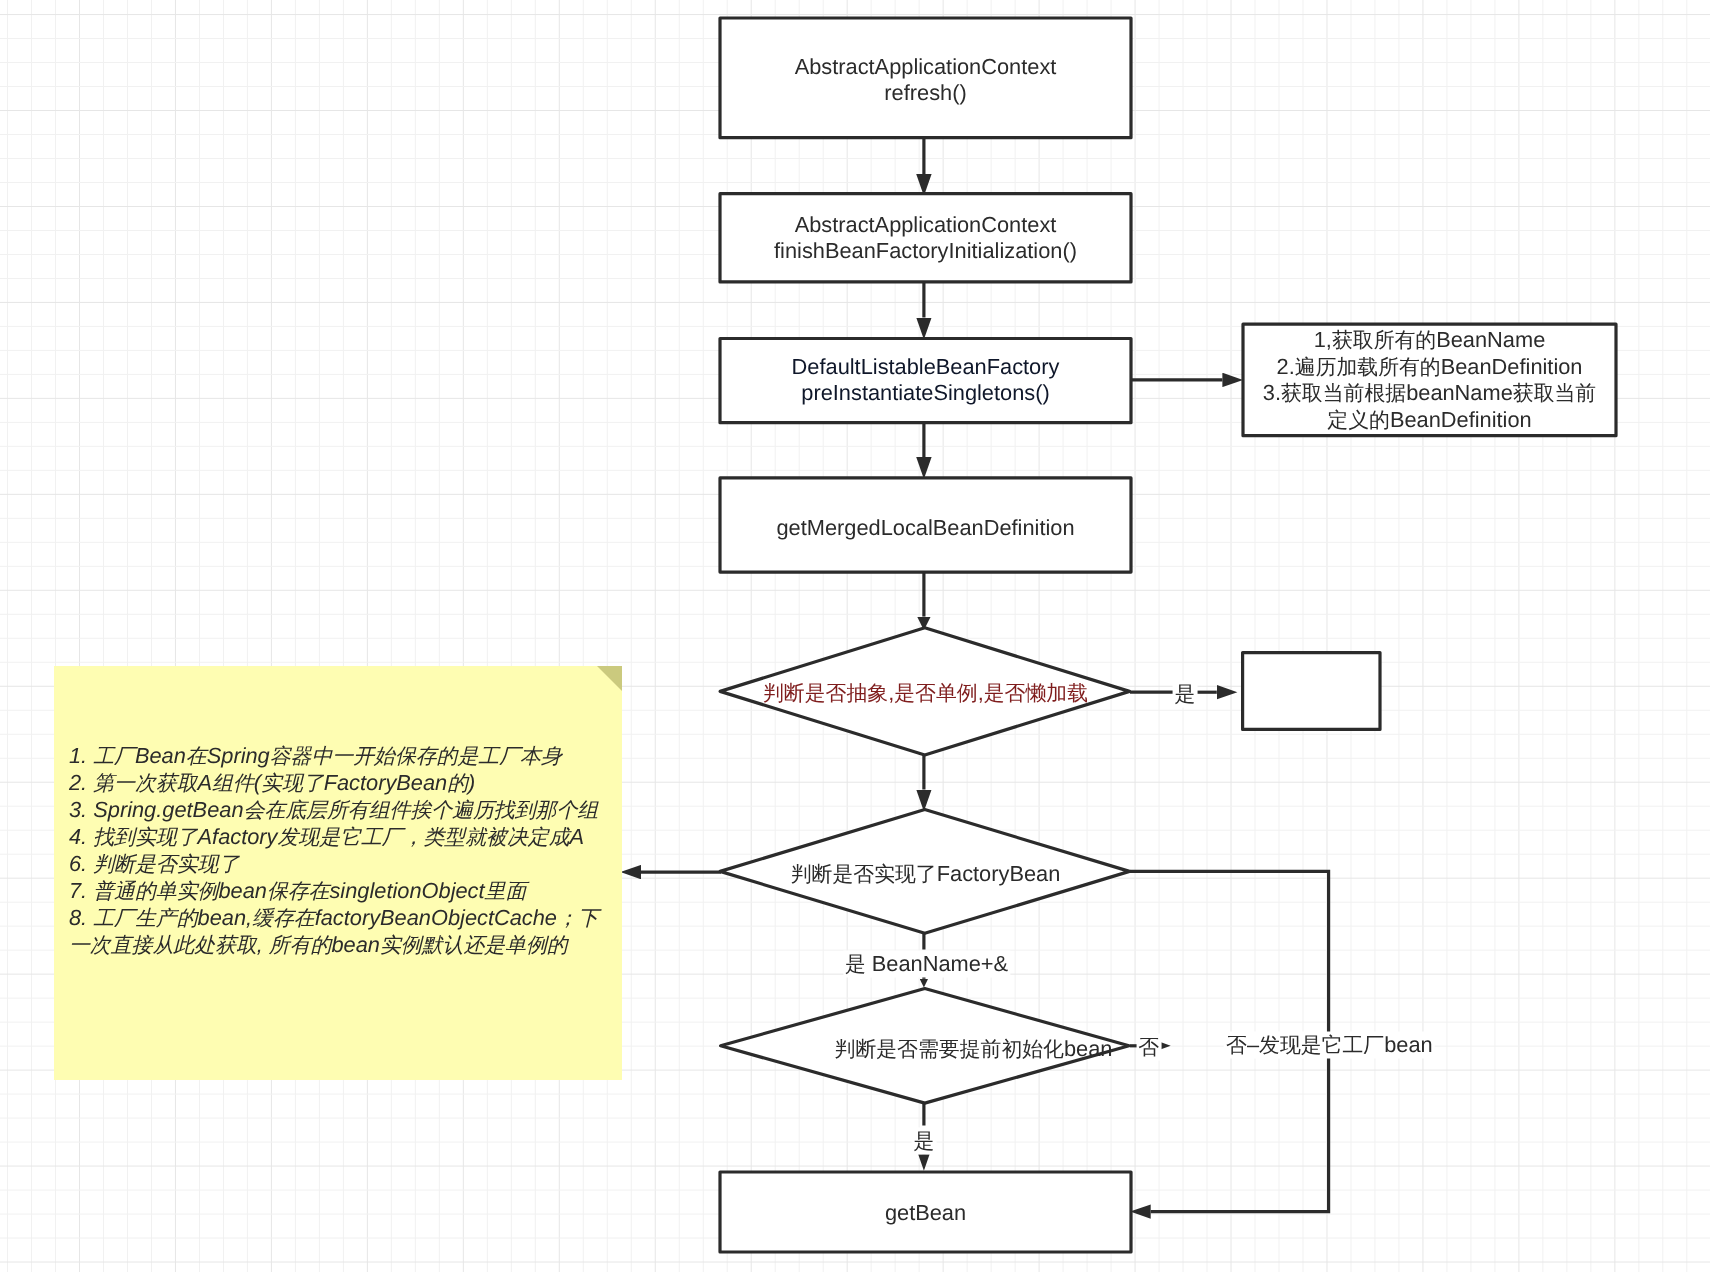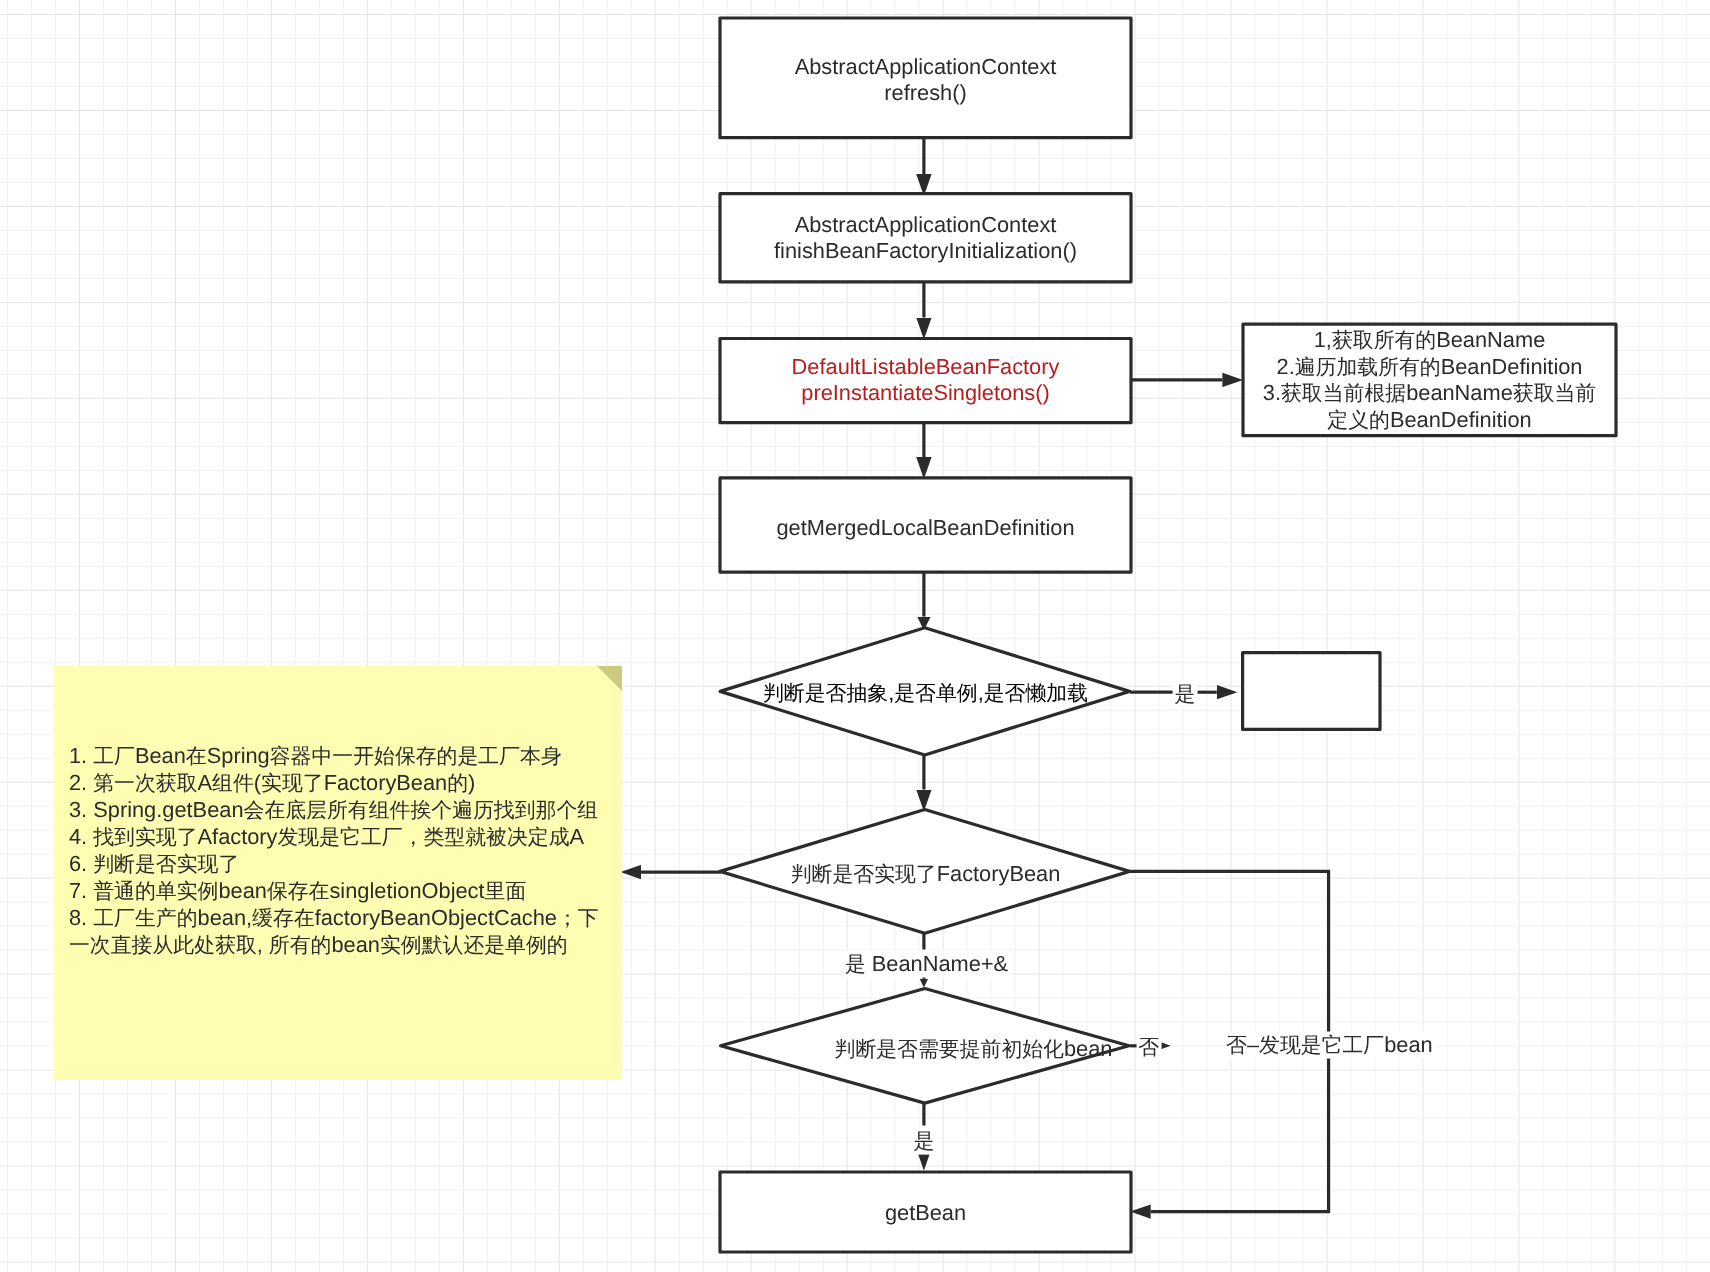--- a/index.html
+++ b/index.html
@@ -212,34 +212,34 @@
   </svg>
 
   <div class="node label" style="left: 925.5px; top: 79.2px; color: rgb(43, 43, 43);">
       <div class="tline"><span>AbstractApplicationContext</span></div>
       <div class="tline"><span>refresh()</span></div>
     </div>
   <div class="node label" style="left: 925.5px; top: 237.1px; color: rgb(43, 43, 43);">
       <div class="tline"><span>AbstractApplicationContext</span></div>
       <div class="tline"><span>finishBeanFactoryInitialization()</span></div>
     </div>
-  <div class="node label" style="left: 925.5px; top: 379px; color: #b91c1c;">
+  <div class="node label" style="left: 925.5px; top: 379px; color: #0f172a;">
       <div class="tline"><span>DefaultListableBeanFactory</span></div>
       <div class="tline"><span>preInstantiateSingletons()</span></div>
     </div>
   <div class="node label" style="left: 1429.5px; top: 380px; color: rgb(43, 43, 43);">
       <div class="tline"><span>1,</span><span class="cjk">获取所有的</span><span>BeanName</span></div>
       <div class="tline"><span>2.</span><span class="cjk">遍历加载所有的</span><span>BeanDefinition</span></div>
       <div class="tline"><span>3.</span><span class="cjk">获取当前根据</span><span>beanName</span><span class="cjk">获取当前</span></div>
       <div class="tline"><span class="cjk">定义的</span><span>BeanDefinition</span></div>
     </div>
   <div class="node label" style="left: 925.5px; top: 527.8px; color: rgb(43, 43, 43);">
       <div class="tline"><span>getMergedLocalBeanDefinition</span></div>
     </div>
-  <div class="node label" style="left: 925.5px; top: 692.6px; color: #000000;">
+  <div class="node label" style="left: 925.5px; top: 692.6px; color: #7f1d1d;">
       <div class="tline"><span class="cjk">判断是否抽象</span><span>,</span><span class="cjk">是否单例</span><span>,</span><span class="cjk">是否懒加载</span></div>
     </div>
   <div class="node label" style="left: 925.5px; top: 873.5px; color: rgb(43, 43, 43);">
       <div class="tline"><span class="cjk">判断是否实现了</span><span>FactoryBean</span></div>
     </div>
   <div class="node label" style="left: 925.5px; top: 1048.9px; color: rgb(43, 43, 43); margin-left: 48px;">
       <div class="tline"><span class="cjk">判断是否需要提前初始化</span><span>bean</span></div>
     </div>
   <div class="node label" style="left: 925.5px; top: 1212.5px; color: rgb(43, 43, 43);">
       <div class="tline"><span>getBean</span></div>
@@ -249,21 +249,21 @@
     </div>
 
   <div class="edgelabel" style="left: 1185px; top: 694px; color: rgb(43, 43, 43);"><span class="cjk">是</span></div>
   <div class="edgelabel" style="left: 926.5px; top: 963.5px; color: rgb(43, 43, 43);"><span class="cjk">是</span><span> BeanName+&amp;</span></div>
   <div class="edgelabel" style="left: 1148.8px; top: 1046.5px; color: rgb(43, 43, 43);"><span class="cjk">否</span></div>
   <div class="edgelabel" style="left: 924px; top: 1141px; color: rgb(43, 43, 43);"><span class="cjk">是</span></div>
   <div class="edgelabel" style="left: 1329.4px; top: 1045px; color: rgb(43, 43, 43);"><span class="cjk">否</span><span>–</span><span class="cjk">发现是它工厂</span><span>bean</span></div>
 
   <div class="note" style="left: 54px; top: 666px; width: 568px; height: 414px; background: rgb(254, 253, 178);">
     <div class="notefold" style="right: 0px; top: 0px; border-left: 25px solid transparent; border-top: 25px solid rgb(203, 202, 126);"></div>
-    <div class="notetext" style="left: 15px; top: 77px; width: 545px; color: rgb(43, 43, 43);">
+    <div class="notetext" style="left: 15px; top: 77px; width: 545px; color: rgb(43, 43, 43); font-style: italic;">
         <div class="tline"><span>1. </span><span class="cjk">工厂</span><span>Bean</span><span class="cjk">在</span><span>Spring</span><span class="cjk">容器中一开始保存的是工厂本身</span></div>
         <div class="tline"><span>2. </span><span class="cjk">第一次获取</span><span>A</span><span class="cjk">组件</span><span>(</span><span class="cjk">实现了</span><span>FactoryBean</span><span class="cjk">的</span><span>)</span></div>
         <div class="tline"><span>3. Spring.getBean</span><span class="cjk">会在底层所有组件挨个遍历找到那个组</span></div>
         <div class="tline"><span>4. </span><span class="cjk">找到实现了</span><span>Afactory</span><span class="cjk">发现是它工厂，类型就被决定成</span><span>A</span></div>
         <div class="tline"><span>6. </span><span class="cjk">判断是否实现了</span></div>
         <div class="tline"><span>7. </span><span class="cjk">普通的单实例</span><span>bean</span><span class="cjk">保存在</span><span>singletionObject</span><span class="cjk">里面</span></div>
         <div class="tline"><span>8. </span><span class="cjk">工厂生产的</span><span>bean,</span><span class="cjk">缓存在</span><span>factoryBeanObjectCache</span><span class="cjk">；下</span></div>
         <div class="tline"><span class="cjk">一次直接从此处获取</span><span>, </span><span class="cjk">所有的</span><span>bean</span><span class="cjk">实例默认还是单例的</span></div>
       </div>
   </div>

